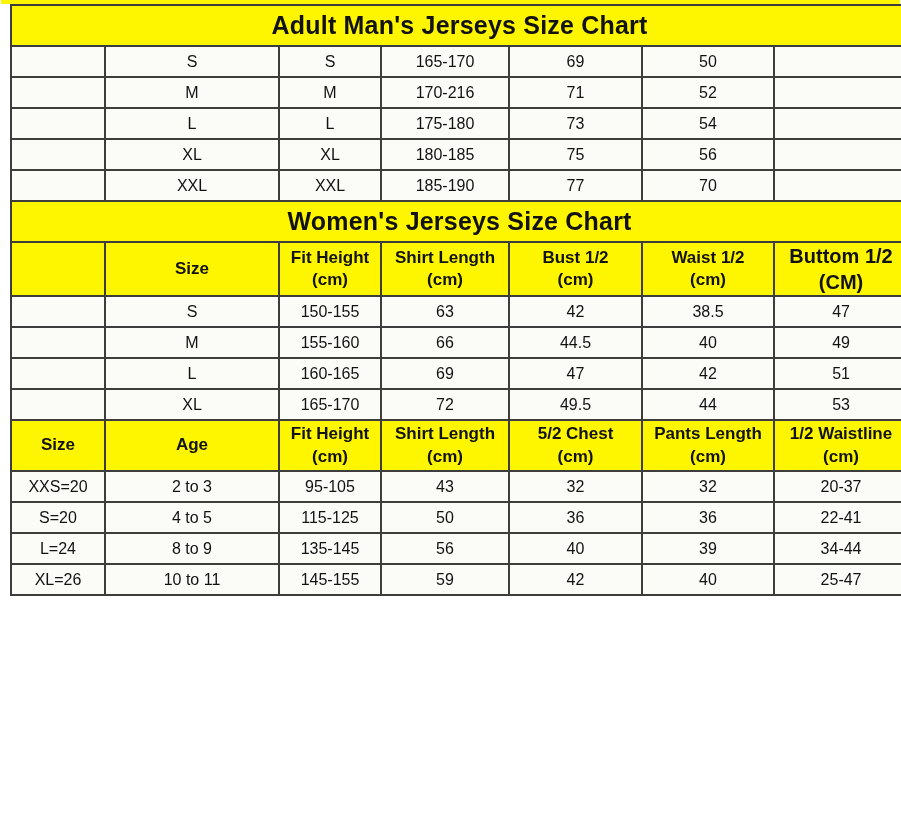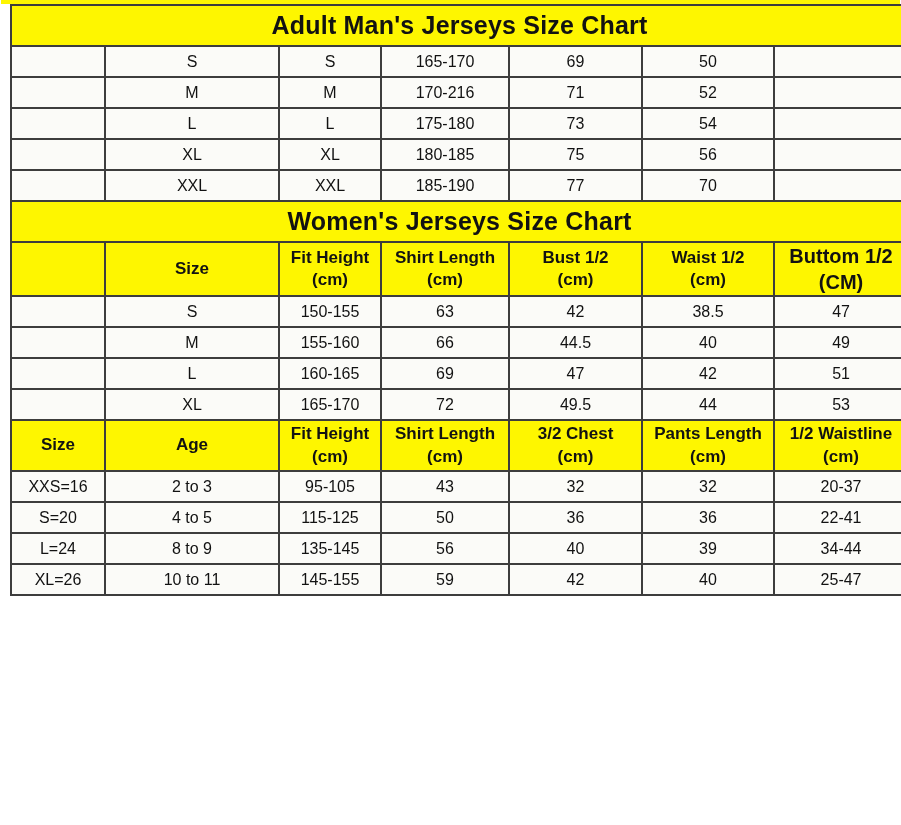--- a/index.html
+++ b/index.html
@@ -183,29 +183,29 @@
       </tr>
     </tbody>
     <tbody class="section-kids">
       <tr class="header-row">
         <th class="header-cell">Size</th>
         <th class="header-cell">Age</th>
         <th class="header-cell">Fit Height
 (cm)</th>
         <th class="header-cell">Shirt Length
 (cm)</th>
-        <th class="header-cell">3/2 Chest
+        <th class="header-cell">5/2 Chest
 (cm)</th>
         <th class="header-cell">Pants Length
 (cm)</th>
         <th class="header-cell">1/2 Waistline
 (cm)</th>
       </tr>
       <tr class="data-row">
-        <td class="data-cell">XXS=16</td>
+        <td class="data-cell">XXS=20</td>
         <td class="data-cell">2 to 3</td>
         <td class="data-cell">95-105</td>
         <td class="data-cell">43</td>
         <td class="data-cell">32</td>
         <td class="data-cell">32</td>
         <td class="data-cell">20-37</td>
       </tr>
       <tr class="data-row">
         <td class="data-cell">S=20</td>
         <td class="data-cell">4 to 5</td>

